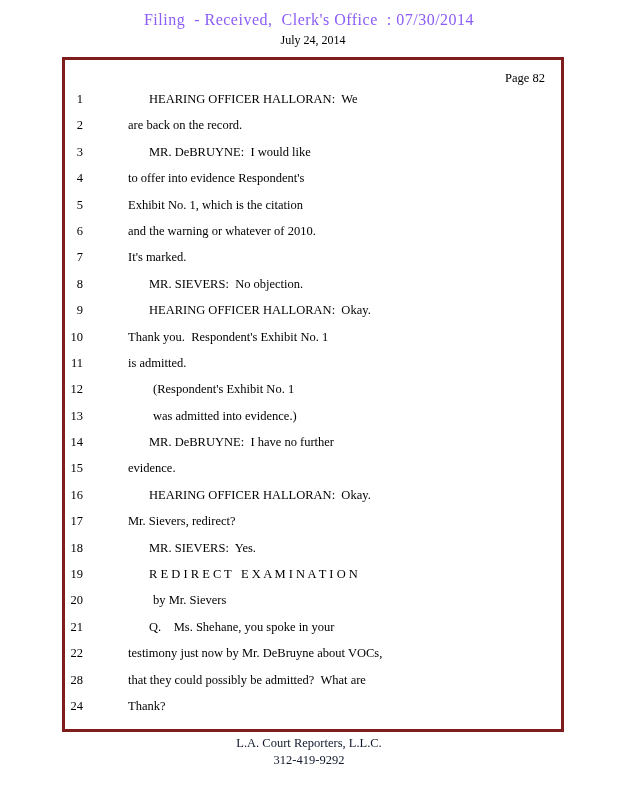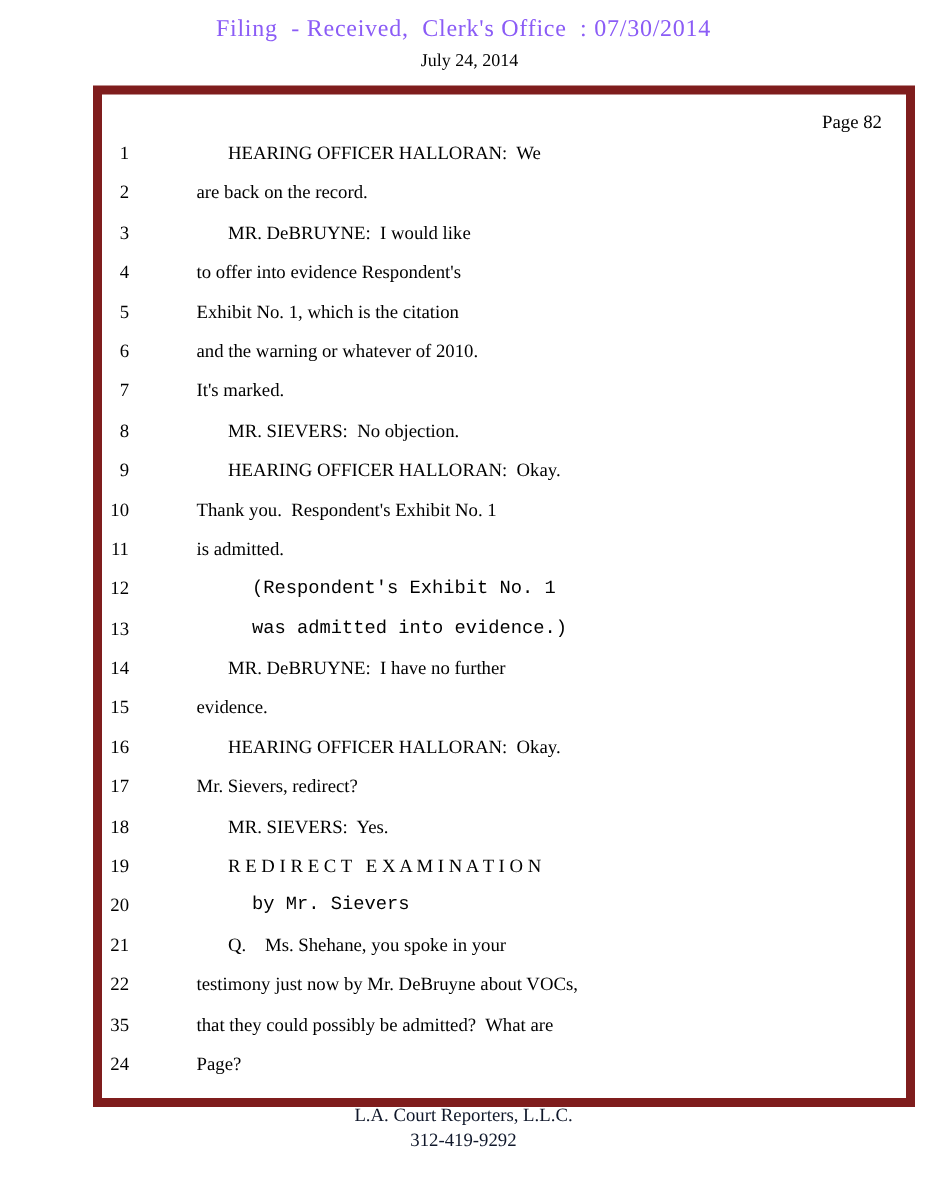--- a/index.html
+++ b/index.html
@@ -35,23 +35,22 @@
     text-align: center;
     font-size: 12px;
     color: #000000;
   }
   .transcript-box {
     position: absolute;
     left: 62px;
     top: 57px;
     width: 496px;
     height: 669px;
-    border: 6px solid #7f1d1d;
+    border: 3px solid #7f1d1d;
     background: #ffffff;
-    padding-left: 40px;
   }
   .page-label {
     position: absolute;
     top: 11px;
     right: 16px;
     font-size: 12.5px;
   }
   .lines {
     position: absolute;
     top: 26px;
@@ -72,21 +71,21 @@
     width: 18px;
     text-align: right;
     display: inline-block;
   }
   .ltext {
     position: absolute;
     top: 0;
   }
   .indent-0 .ltext { left: 63px; }
   .indent-1 .ltext { left: 84px; }
-  .indent-2 .ltext { left: 100px; font-family: Liberation Mono, monospace; }
+  .indent-2 .ltext { left: 88px; }
   .footer {
     position: absolute;
     top: 736px;
     left: 0;
     width: 100%;
     text-align: center;
     font-size: 12.5px;
     color: #0f172a;
   }
   .footer .phone {
@@ -120,22 +119,22 @@
         <div class="tline indent-2"><span class="lnum">13</span><span class="ltext">was admitted into evidence.)</span></div>
         <div class="tline indent-1"><span class="lnum">14</span><span class="ltext">MR. DeBRUYNE:  I have no further</span></div>
         <div class="tline indent-0"><span class="lnum">15</span><span class="ltext">evidence.</span></div>
         <div class="tline indent-1"><span class="lnum">16</span><span class="ltext">HEARING OFFICER HALLORAN:  Okay.</span></div>
         <div class="tline indent-0"><span class="lnum">17</span><span class="ltext">Mr. Sievers, redirect?</span></div>
         <div class="tline indent-1"><span class="lnum">18</span><span class="ltext">MR. SIEVERS:  Yes.</span></div>
         <div class="tline indent-1"><span class="lnum">19</span><span class="ltext">R E D I R E C T   E X A M I N A T I O N</span></div>
         <div class="tline indent-2"><span class="lnum">20</span><span class="ltext">by Mr. Sievers</span></div>
         <div class="tline indent-1"><span class="lnum">21</span><span class="ltext">Q.    Ms. Shehane, you spoke in your</span></div>
         <div class="tline indent-0"><span class="lnum">22</span><span class="ltext">testimony just now by Mr. DeBruyne about VOCs,</span></div>
-        <div class="tline indent-0"><span class="lnum">35</span><span class="ltext">that they could possibly be admitted?  What are</span></div>
-        <div class="tline indent-0"><span class="lnum">24</span><span class="ltext">Page?</span></div>
+        <div class="tline indent-0"><span class="lnum">28</span><span class="ltext">that they could possibly be admitted?  What are</span></div>
+        <div class="tline indent-0"><span class="lnum">24</span><span class="ltext">Thank?</span></div>
       </div>
   </div>
 
   <div class="footer">
     <div class="company">L.A. Court Reporters, L.L.C.</div>
     <div class="phone">312-419-9292</div>
   </div>
 
 </div>
 

